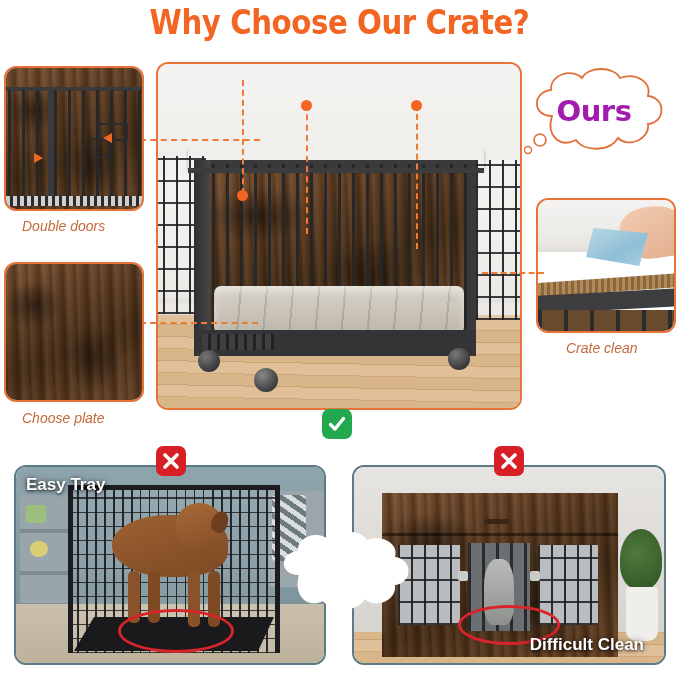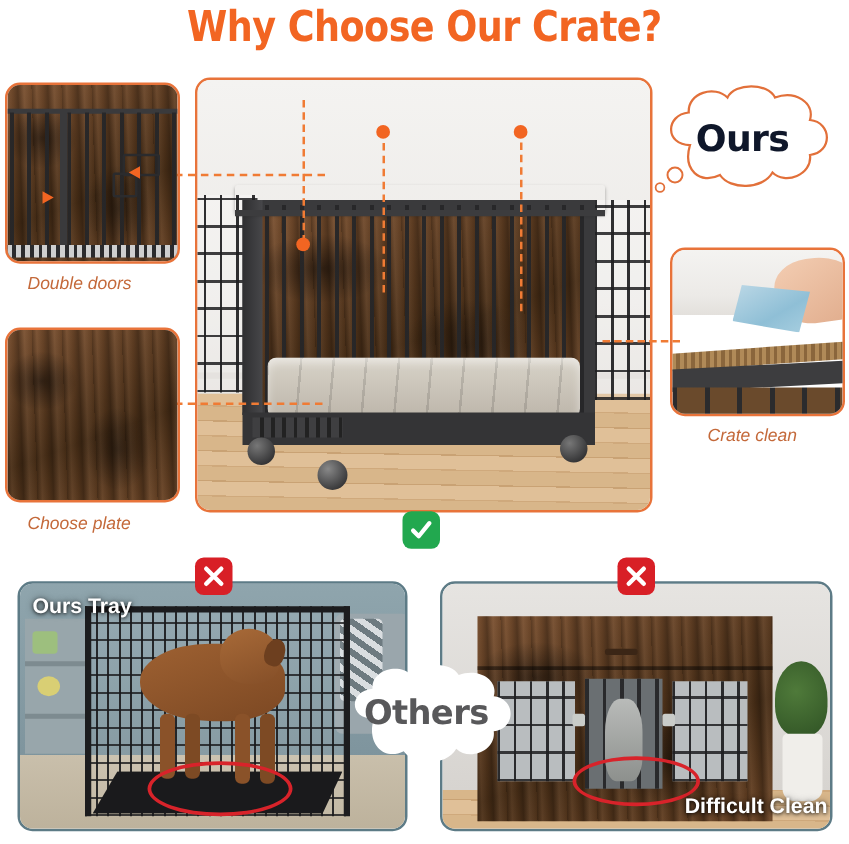--- a/index.html
+++ b/index.html
@@ -152,21 +152,21 @@
     z-index: 30;
   }
   .bubble-ours .txt {
     position: absolute;
     left: 0; right: 0;
     top: 30px;
     text-align: center;
     font-family: "DejaVu Sans", sans-serif;
     font-size: 29px;
     font-weight: bold;
-    color: #0f172a;
+    color: #a21caf;
     letter-spacing: -0.5px;
   }
 
   
   .bubble-others {
     position: absolute;
     z-index: 45;
   }
   .bubble-others .txt {
     position: absolute;
@@ -374,21 +374,21 @@
     <div class="abs" style="left:160px;top:36px;width:48px;height:44px;border-radius:48% 52% 40% 45%;
                 background:linear-gradient(160deg,#a86a38,#854f28);"></div>
     <div class="abs" style="left:196px;top:44px;width:16px;height:22px;border-radius:50% 50% 40% 40%;
                 background:#6d3f1f;transform:rotate(18deg);"></div>
     <div class="abs" style="left:112px;top:104px;width:12px;height:52px;border-radius:5px;background:#8a5229;"></div>
     <div class="abs" style="left:132px;top:104px;width:12px;height:52px;border-radius:5px;background:#7d4a24;"></div>
     <div class="abs" style="left:172px;top:104px;width:12px;height:56px;border-radius:5px;background:#8a5229;"></div>
     <div class="abs" style="left:192px;top:104px;width:12px;height:56px;border-radius:5px;background:#7d4a24;"></div>
   </div>
 
-  <div class="photo-label" style="left:10px; top:8px;">Ours Tray</div>
+  <div class="photo-label" style="left:10px; top:8px;">Easy Tray</div>
 
   <div class="ellipse" style="left:102px; top:142px; width:110px; height:38px;"></div>
 </div>
 
 <div class="badge cross" style="left:156px; top:446px;">
   <svg width="18" height="18" viewBox="0 0 18 18">
     <path d="M3 3 L15 15 M15 3 L3 15" fill="none" stroke="#ffffff" stroke-width="3.6" stroke-linecap="round"></path>
   </svg>
 </div>
 
@@ -416,21 +416,21 @@
     <div class="abs" style="left:176px;top:104px;width:10px;height:10px;background:#c9ccc9;border-radius:2px;"></div>
 
     <div class="abs" style="left:130px;top:92px;width:30px;height:66px;border-radius:40% 40% 30% 30%;
                 background:linear-gradient(180deg,#b9bbb9,#8d908d);"></div>
 
     <div class="abs" style="left:266px;top:62px;width:42px;height:60px;border-radius:50% 50% 40% 40%;
                 background:radial-gradient(circle at 40% 40%,#4f7a3a,#2f5224);"></div>
     <div class="abs" style="left:272px;top:120px;width:32px;height:54px;border-radius:4px 4px 10px 10px;background:#f0eeea;"></div>
   </div>
 
-  <div class="photo-label" style="right:2px; bottom:8px;">Difficult Clean</div>
+  <div class="photo-label" style="right:20px; bottom:8px;">Difficult Clean</div>
 
   <div class="ellipse" style="left:104px; top:138px; width:96px; height:34px;"></div>
 </div>
 
 <div class="badge cross" style="left:494px; top:446px;">
   <svg width="18" height="18" viewBox="0 0 18 18">
     <path d="M3 3 L15 15 M15 3 L3 15" fill="none" stroke="#ffffff" stroke-width="3.6" stroke-linecap="round"></path>
   </svg>
 </div>
 
@@ -439,14 +439,13 @@
     <path d="M32 48
              C12 48 12 26 31 24
              C30 9 52 3 62 13
              C68 2 94 2 100 13
              C116 7 132 17 128 30
              C146 32 146 56 128 58
              C130 74 108 82 98 72
              C90 86 64 86 56 74
              C40 82 26 68 32 48 Z" fill="#ffffff"></path>
   </svg>
-  <div class="txt">Others</div>
 </div>
 
 </body></html>

